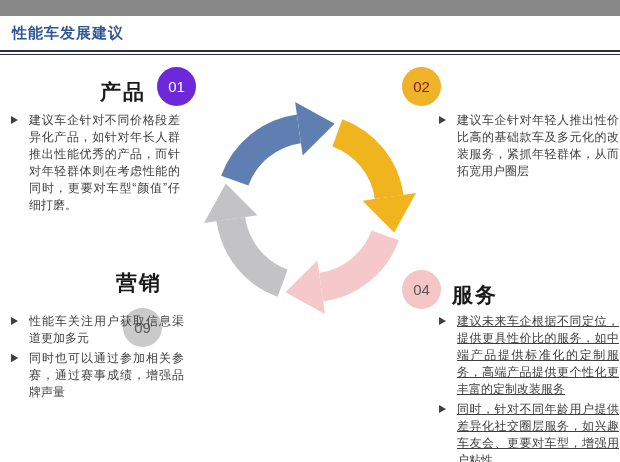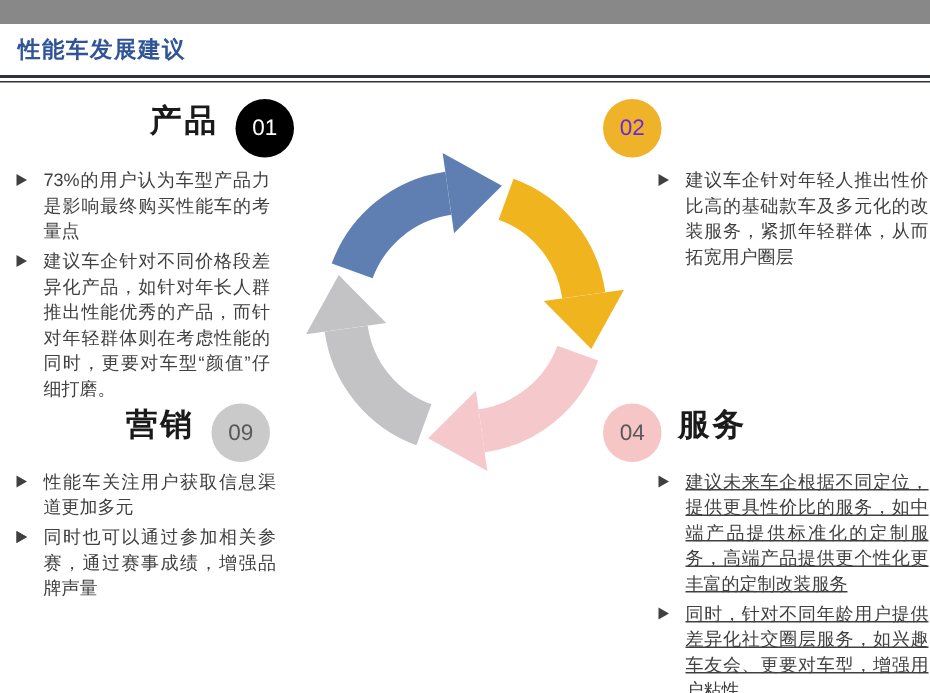--- a/index.html
+++ b/index.html
@@ -16,39 +16,39 @@
     font-size: 15px; font-weight: bold; color: #2F5597;
     letter-spacing: 1px;
   }
   .title-rule {
     position: absolute; left: 0; top: 34px; width: 620px; height: 5px;
     border-top: 2px solid #2E3140;
     border-bottom: 1px solid #2E3140;
   }
   .hrow {
     position: absolute;
-    display: flex; align-items: flex-start; gap: 11px;
+    display: flex; align-items: flex-end; gap: 11px;
     height: 40px;
   }
   .hrow .hlabel {
     font-size: 21px; font-weight: bold; color: #1a1a1a;
     letter-spacing: 2px; white-space: nowrap;
   }
   .badge {
     width: 39px; height: 39px; border-radius: 50%;
     display: flex; align-items: center; justify-content: center;
     font-size: 15px; flex: 0 0 auto;
   }
-  .badge-01 { background: #000000; color: #ffffff; }
-  .badge-02 { background: #EFB32A; color: #6d28d9; }
+  .badge-01 { background: #6d28d9; color: #ffffff; }
+  .badge-02 { background: #EFB32A; color: #7f1d1d; }
   .badge-03 { background: #CACACA; color: #595959; }
   .badge-04 { background: #F6C6C6; color: #595959; }
   .row-product   { left: 100px; top: 50px; }
   .row-price     { left: 402px; top: 50px; }
-  .row-marketing { left: 84px; top: 253px; }
+  .row-marketing { left: 116px; top: 253px; flex-direction: column; }
   .row-service   { left: 402px; top: 253px; }
   .bullets {
     position: absolute; list-style: none;
     font-size: 12px; line-height: 17px; color: #404040;
     text-align: justify;
   }
   .bullets li { position: relative; padding-left: 21px; margin-bottom: 3px; }
   .marker {
     position: absolute; left: 3px; top: 4px;
     width: 0; height: 0;
@@ -86,21 +86,20 @@
     <span class="hlabel">营销</span>
     <span class="badge badge-03">09</span>
   </div>
 
   <div class="hrow row-service">
     <span class="badge badge-04">04</span>
     <span class="hlabel">服务</span>
   </div>
 
   <ul class="bullets list-product">
-    <li><span class="marker"></span><span>73%的用户认为车型产品力是影响最终购买性能车的考量点</span></li>
     <li><span class="marker"></span><span>建议车企针对不同价格段差异化产品，如针对年长人群推出性能优秀的产品，而针对年轻群体则在考虑性能的同时，更要对车型“颜值”仔细打磨。</span></li>
   </ul>
 
   <ul class="bullets list-price">
     <li><span class="marker"></span><span>建议车企针对年轻人推出性价比高的基础款车及多元化的改装服务，紧抓年轻群体，从而拓宽用户圈层</span></li>
   </ul>
 
   <ul class="bullets list-marketing">
     <li><span class="marker"></span><span>性能车关注用户获取信息渠道更加多元</span></li>
     <li><span class="marker"></span></li>

